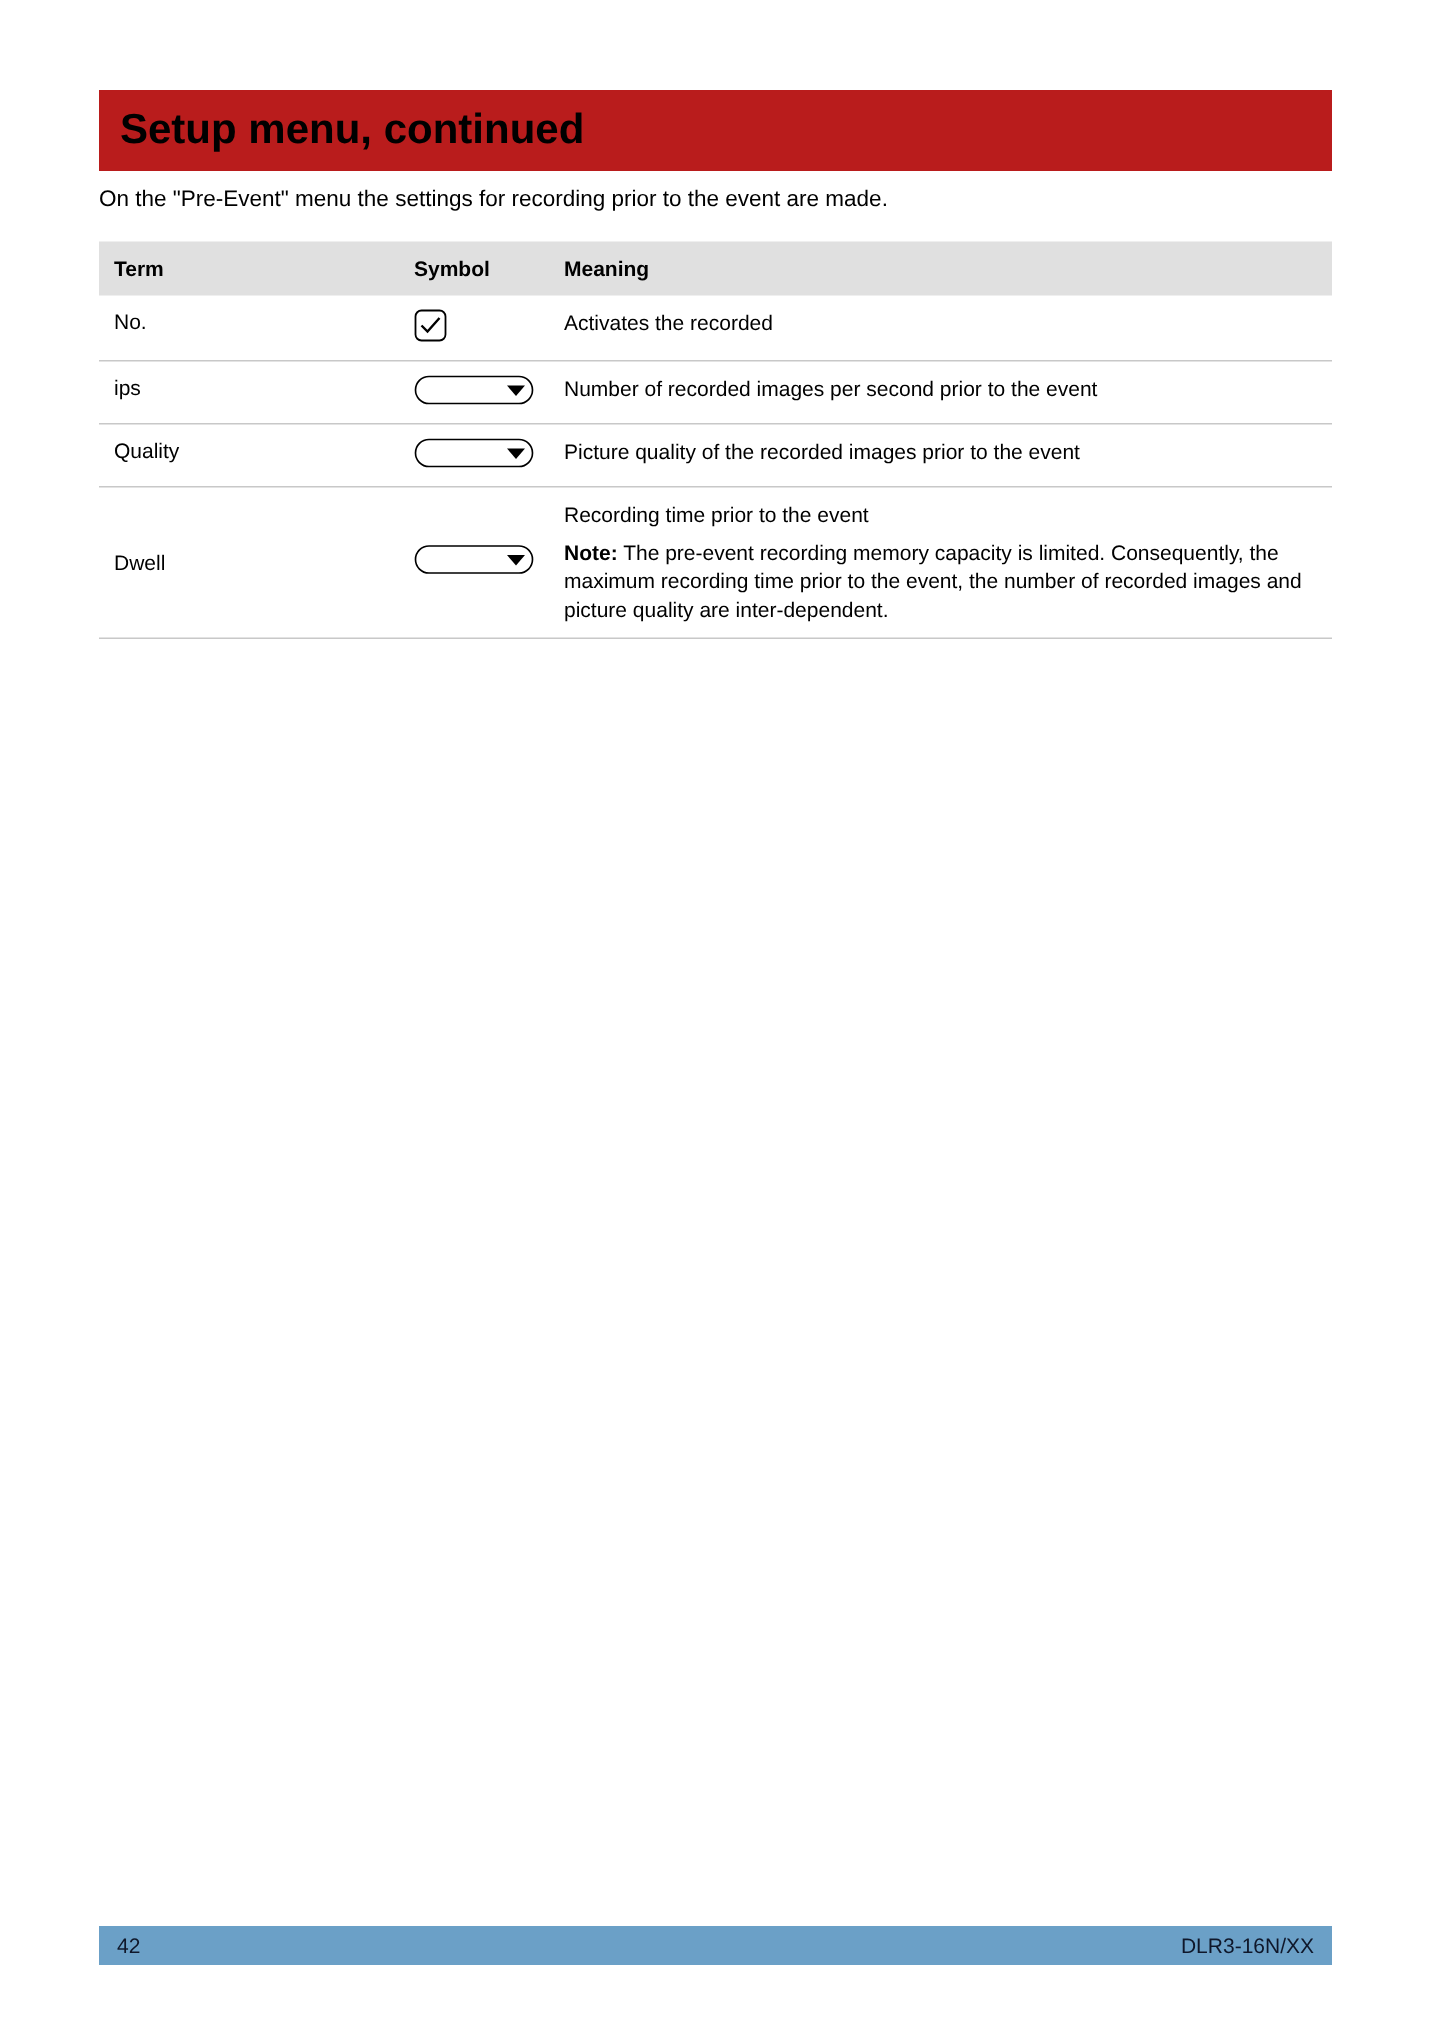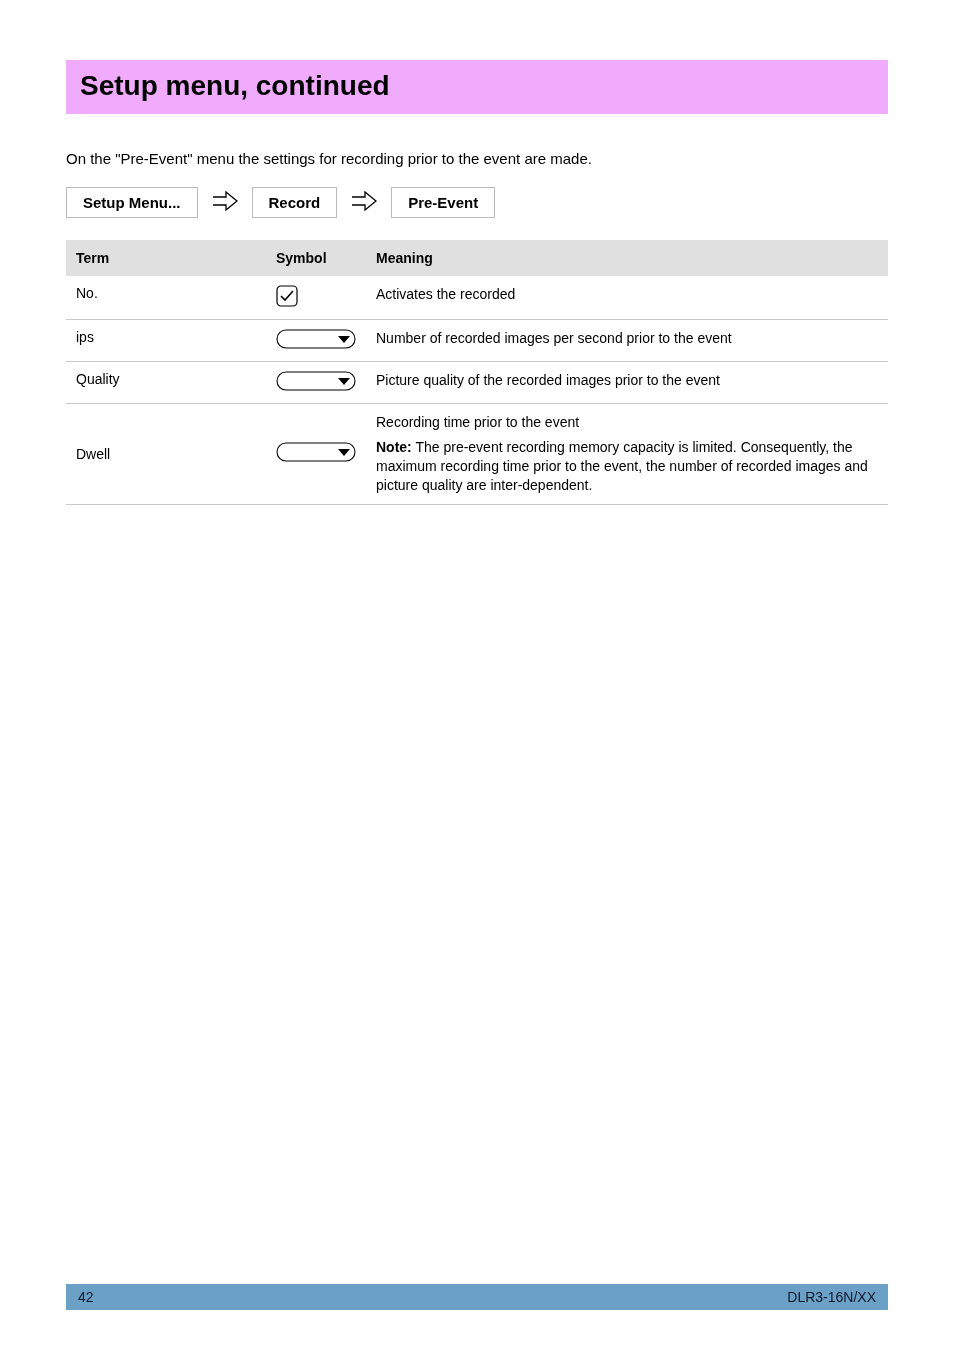--- a/index.html
+++ b/index.html
@@ -8,23 +8,23 @@
       font-family: Arial, Helvetica, sans-serif;
       width: 954px;
       height: 1354px;
       position: relative;
       color: #000;
     }
     .page-wrapper {
       padding: 60px 66px 0 66px;
     }
     .title-bar {
-      background: #f0abfc;
+      background: #b91c1c;
       padding: 10px 14px 12px 14px;
-      margin-bottom: 36px;
+      margin-bottom: 10px;
     }
     .title-text {
       font-size: 28px;
       font-weight: bold;
       color: #000;
     }
     .section-heading {
       font-size: 20px;
       font-weight: bold;
       margin-bottom: 16px;
@@ -103,35 +103,20 @@
 
 <div class="page-wrapper">
 
   <div class="title-bar">
     <div class="title-text">Setup menu, continued</div>
   </div>
 
 
   <div class="intro-text">On the "Pre-Event" menu the settings for recording prior to the event are made.</div>
 
-  <div class="breadcrumb">
-    <span class="bc-box">Setup Menu...</span>
-    <span class="bc-arrow">
-      <svg width="26" height="20" viewBox="0 0 26 20">
-        <path d="M1 6 L14 6 L14 1 L25 10 L14 19 L14 14 L1 14" fill="none" stroke="#000" stroke-width="1.3"></path>
-      </svg>
-    </span>
-    <span class="bc-box">Record</span>
-    <span class="bc-arrow">
-      <svg width="26" height="20" viewBox="0 0 26 20">
-        <path d="M1 6 L14 6 L14 1 L25 10 L14 19 L14 14 L1 14" fill="none" stroke="#000" stroke-width="1.3"></path>
-      </svg>
-    </span>
-    <span class="bc-box">Pre-Event</span>
-  </div>
 
   <table class="settings">
     <thead>
       <tr>
         <th class="col-term">Term</th>
         <th class="col-symbol">Symbol</th>
         <th>Meaning</th>
       </tr>
     </thead>
     <tbody>

